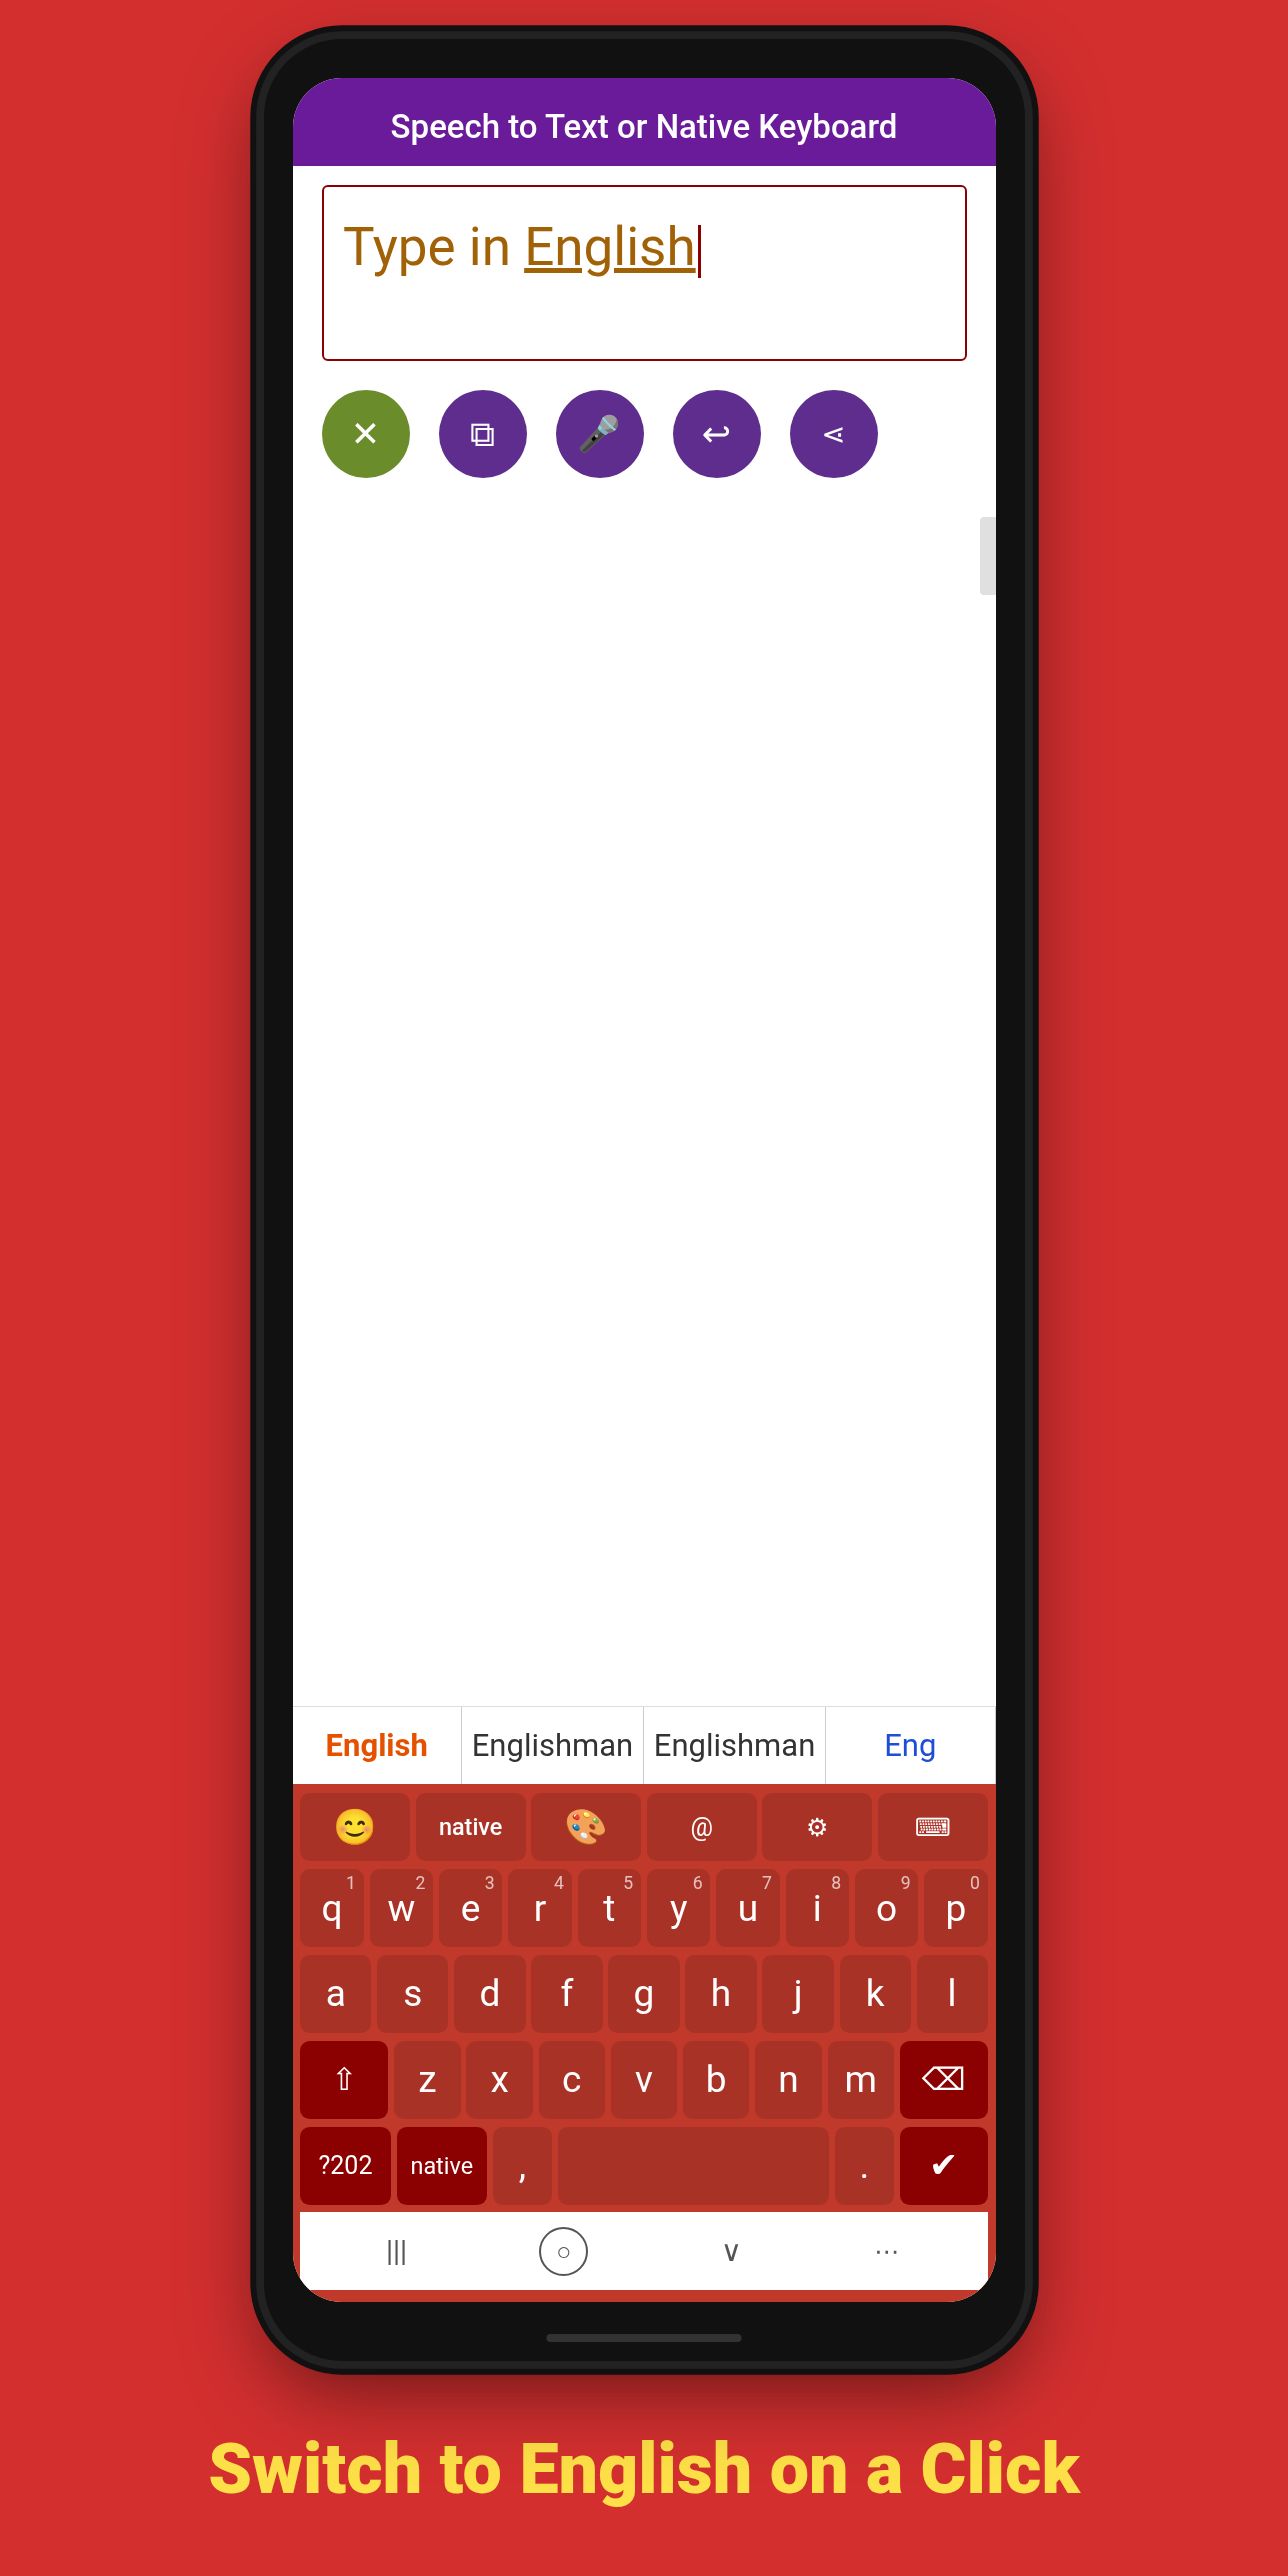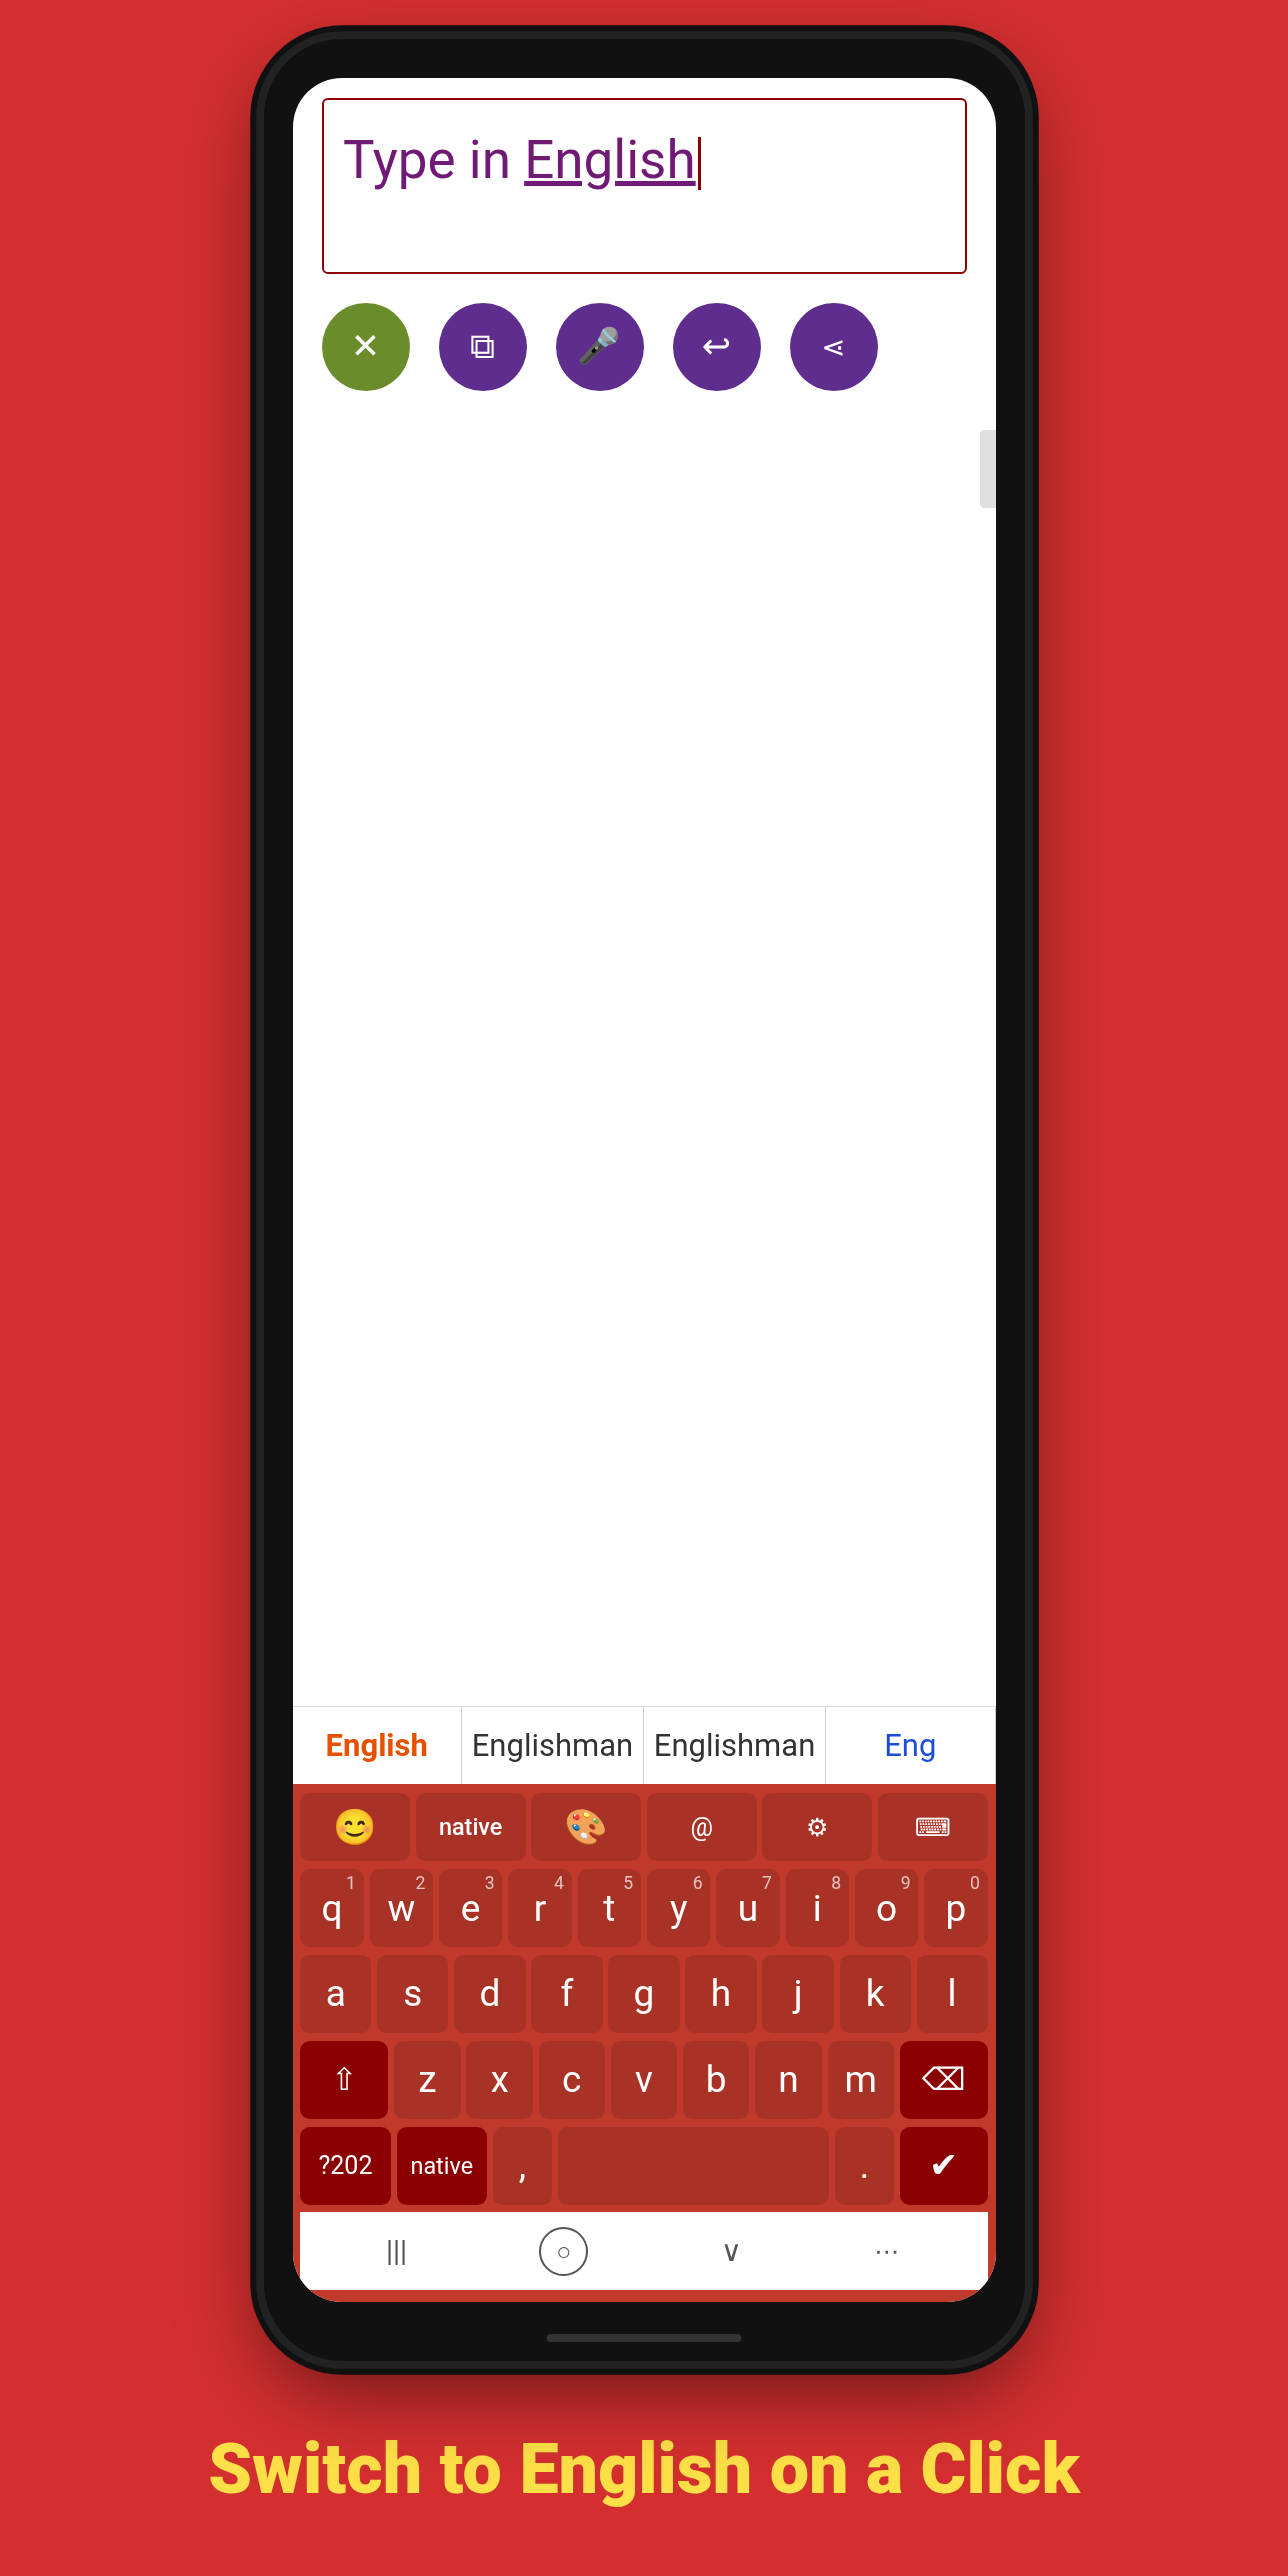--- a/index.html
+++ b/index.html
@@ -78,21 +78,21 @@
     .text-input-area {
       background: #fff;
       margin: 19.5px 29px 9.8px;
       border: 2.9px solid #8B0000;
       border-radius: 5.9px;
       padding: 29px 19.5px;
       min-height: 176px;
     }
     .text-input-content {
       font-size: 53px;
-      color: #701a75;
+      color: #a16207;
       font-weight: 400;
     }
     .text-input-content span.underline {
       text-decoration: underline;
     }
     .cursor {
       display: inline-block;
       width: 2.9px;
       height: 53px;
       background: #8B0000;
@@ -303,20 +303,23 @@
       line-height: 1.2;
       text-align: left;
     }
   </style>
 </head>
 <body>
 
 <div class="phone-shell">
   <div class="phone-screen">
 
+    <div class="app-header">
+      <div class="app-header-title">Speech to Text or Native Keyboard</div>
+    </div>
 
     <div class="text-input-area">
       <div class="text-input-content">
         <span>Type in </span><span class="underline">English</span><span class="cursor"></span>
       </div>
     </div>
 
     <div class="action-buttons">
       <div class="action-btn btn-delete">✕</div>
       <div class="action-btn btn-copy" style="font-size:35px;">⧉</div>

